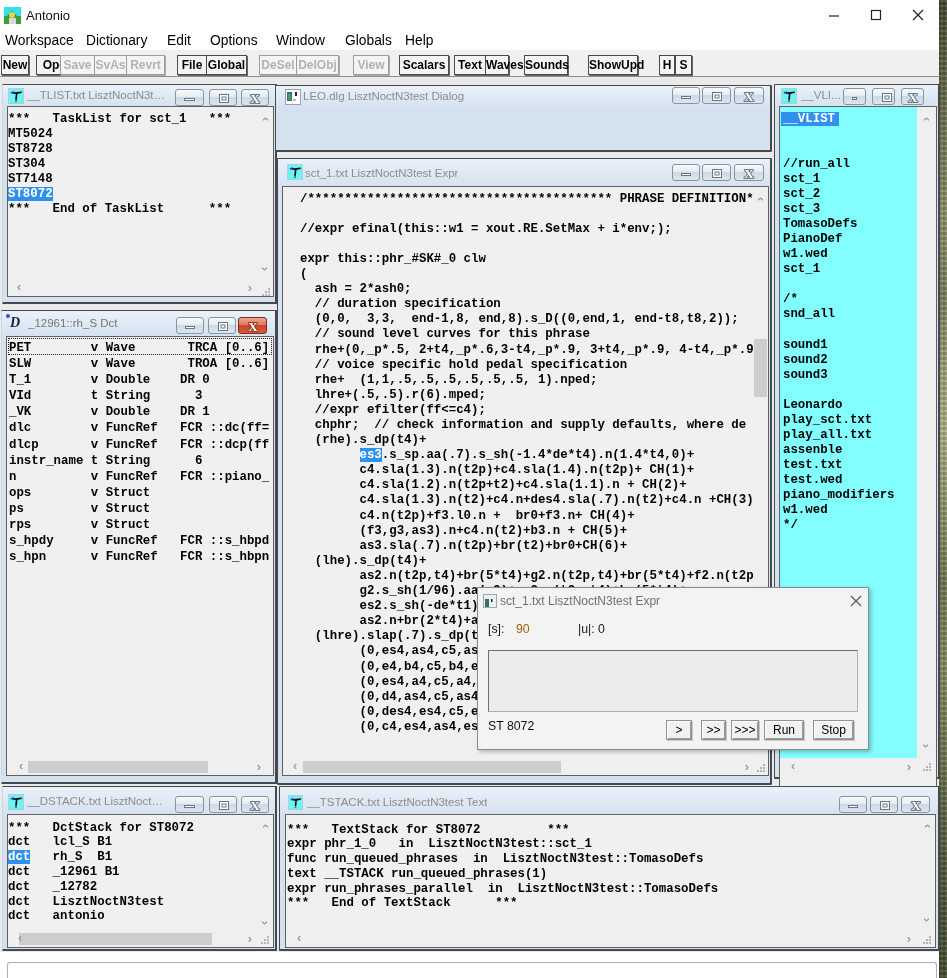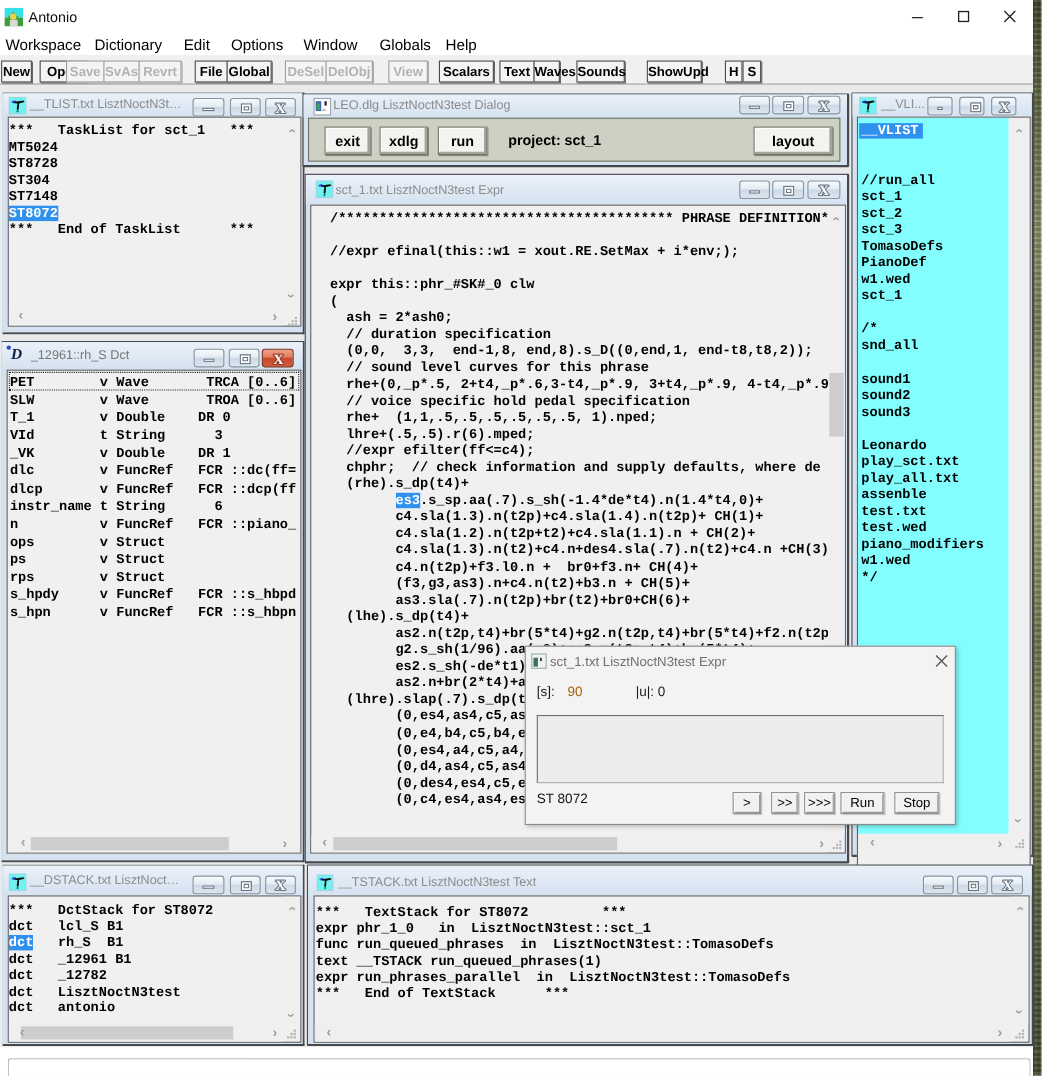--- a/index.html
+++ b/index.html
@@ -168,27 +168,20 @@
       <i class="mn"></i>
     </span>
  <span class="cb" style="left:426px;top:1px;width:29px">
       <i class="mx"></i>
     </span>
  <span class="cb" style="left:458px;top:1px;width:30px">
       <i class="xx"><svg width="15" height="14" viewBox="0 0 15 14">
           <text x="7.5" y="11.5" text-anchor="middle" font-family="Liberation Serif" font-weight="bold" font-size="13" fill="#ffffff" stroke="#6b7886" stroke-width="2" paint-order="stroke" stroke-linejoin="round">X</text>
         </svg></i>
     </span>
- <div class="ct" style="left:4px;top:21px;width:484px;height:40px;background:#cdd1c4;border-color:#6d7265">
-  <span class="lbn" style="left:14px;top:7px;width:42px">exit</span>
-  <span class="lbn" style="left:64px;top:7px;width:44px">xdlg</span>
-  <span class="lbn" style="left:117px;top:7px;width:45px">run</span>
-  <span style="position:absolute;left:181px;top:12px;font:bold 13px 'Liberation Sans',sans-serif;color:#000">project: sct_1</span>
-  <span class="lbn" style="left:404px;top:7px;width:72px">layout</span>
- </div>
 </div>
 
 <div class="w" style="left:1px;top:310px;width:276px;height:474px;border-left-color:#c9d8e8">
  <div class="tbar" style="height:25px"></div>
  <span class="ic" style="left:8px;top:5px;background:transparent;box-shadow:none;font:italic bold 14px/14px 'Liberation Serif',serif;color:#101c46">D<b style="position:absolute;left:-4px;top:-2px;width:4px;height:4px;border-radius:50%;background:#2a50d0"></b></span>
  <span class="ti" style="left:26px;top:6px;color:#757575">_12961::rh_S Dct</span>
  <span class="cb" style="left:174px;top:6px">
       <i class="mn"></i>
     </span>
  <span class="cb" style="left:206px;top:6px">

